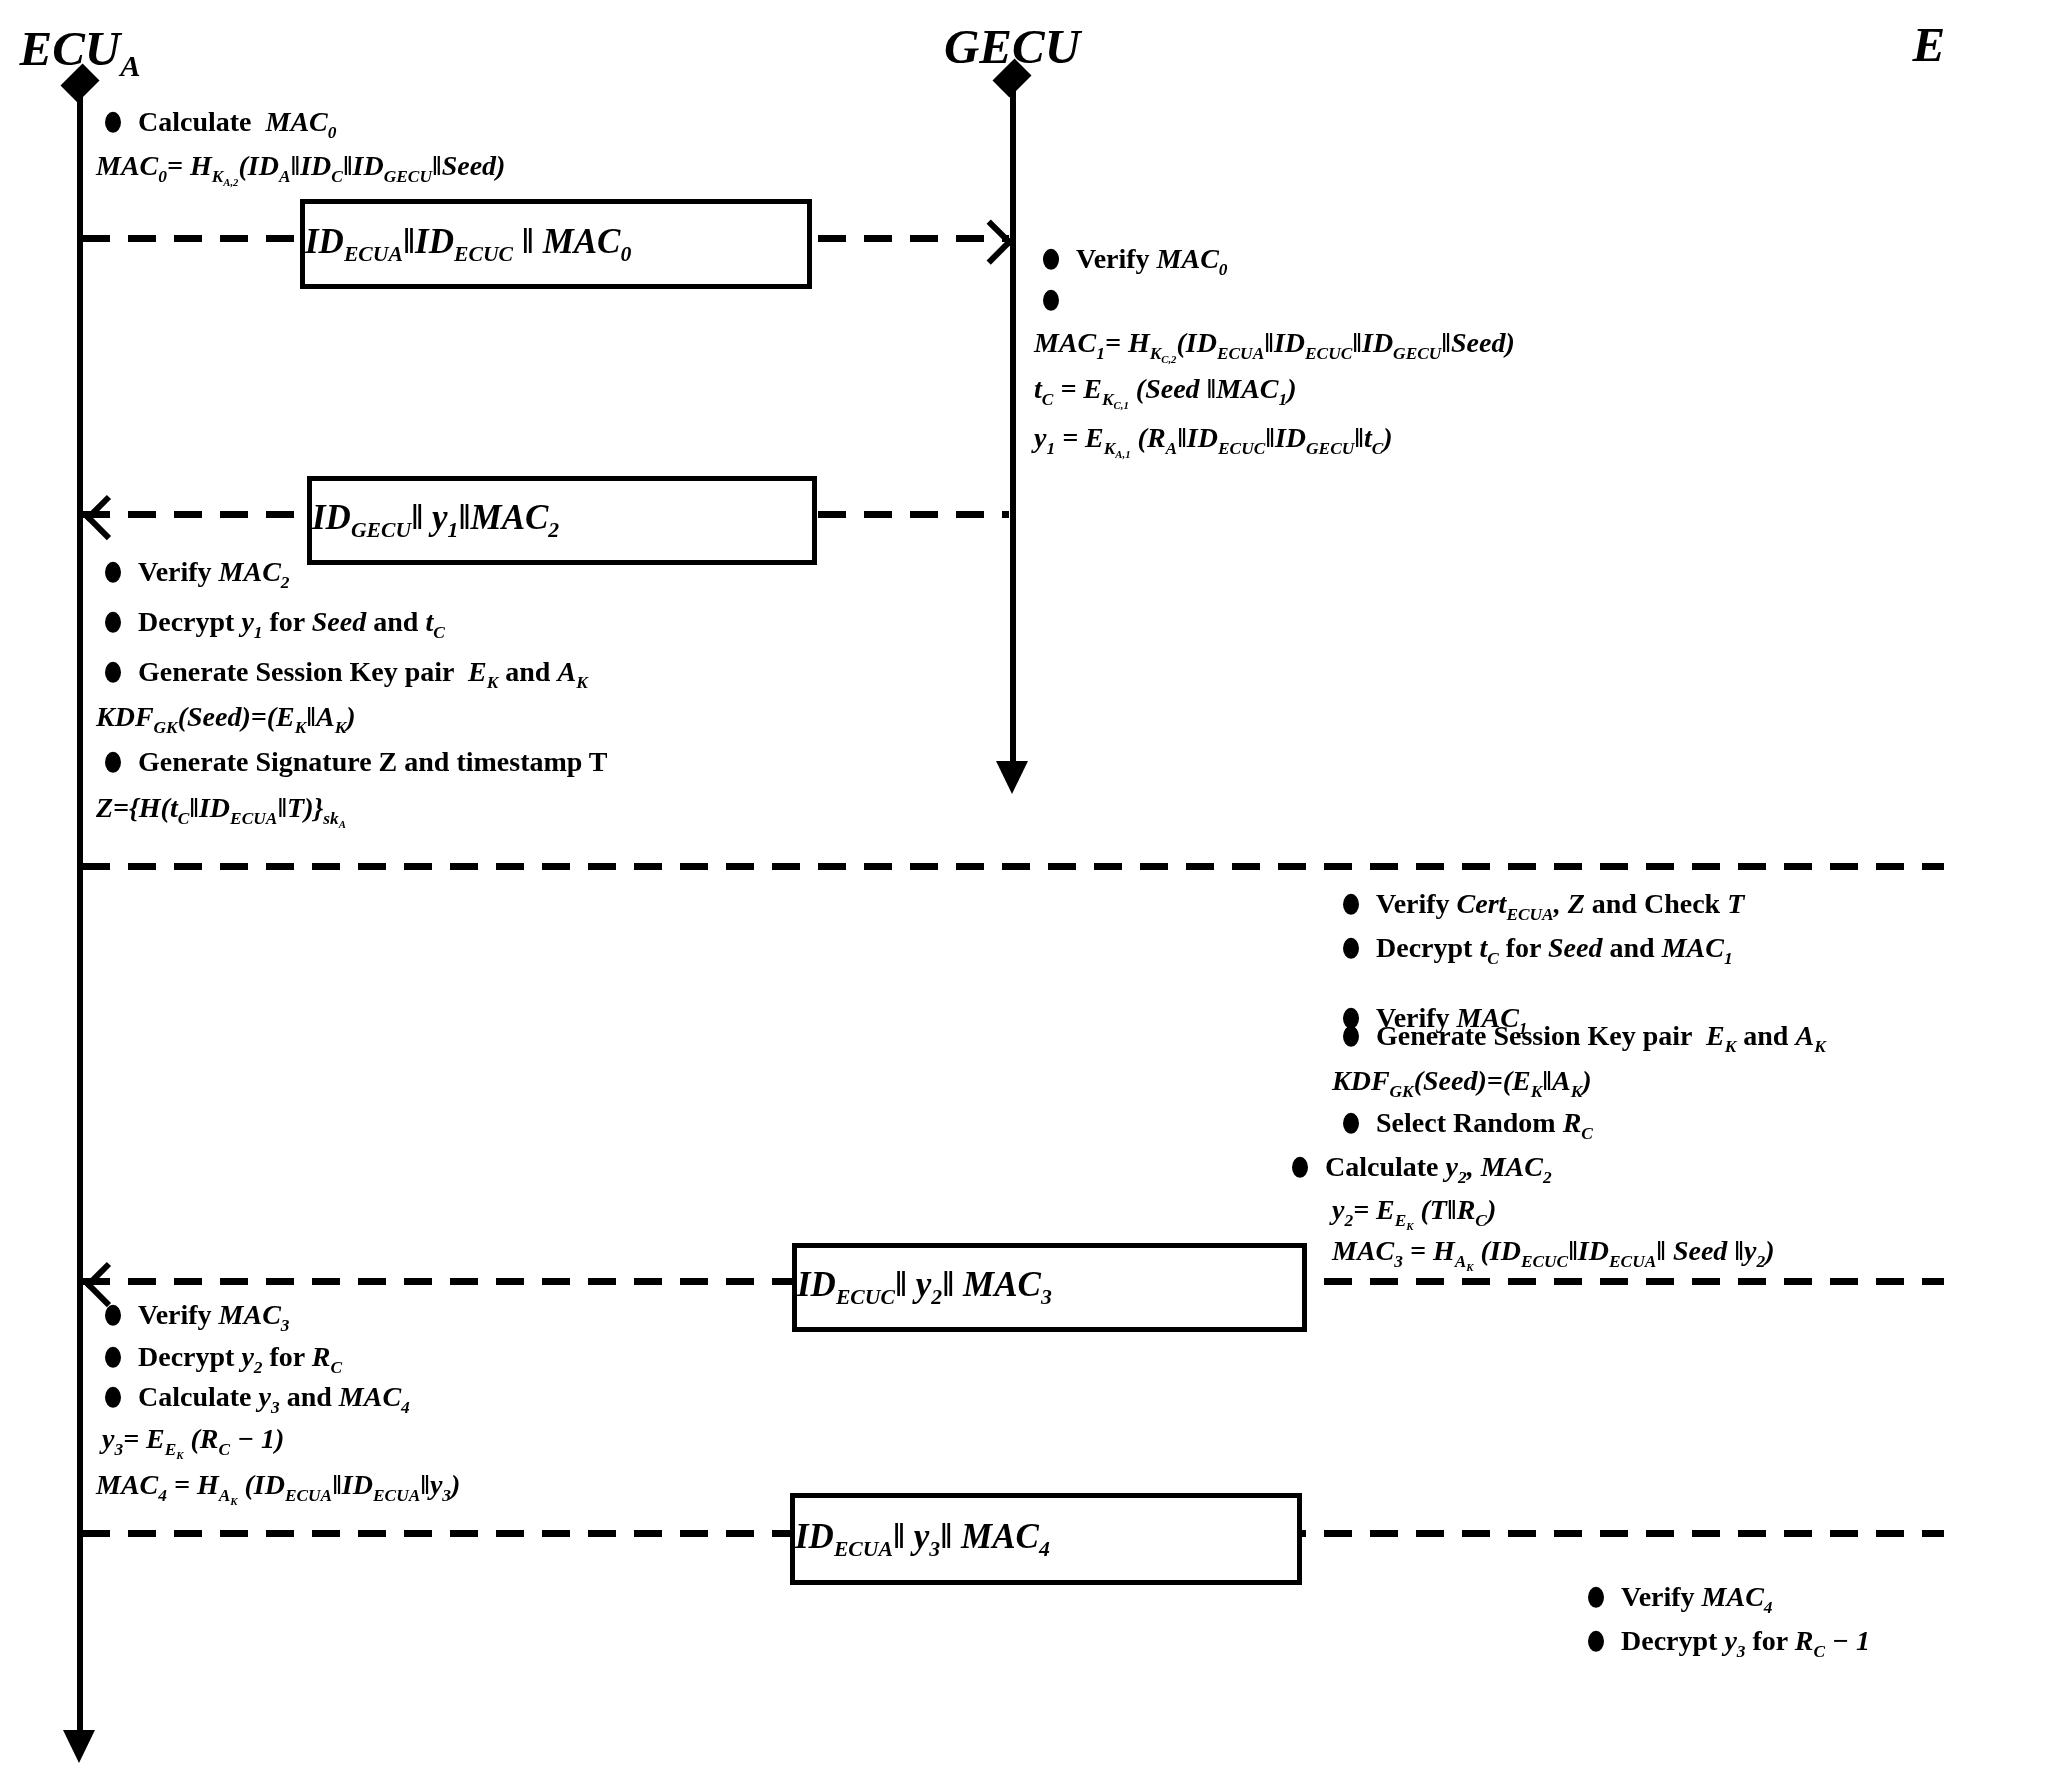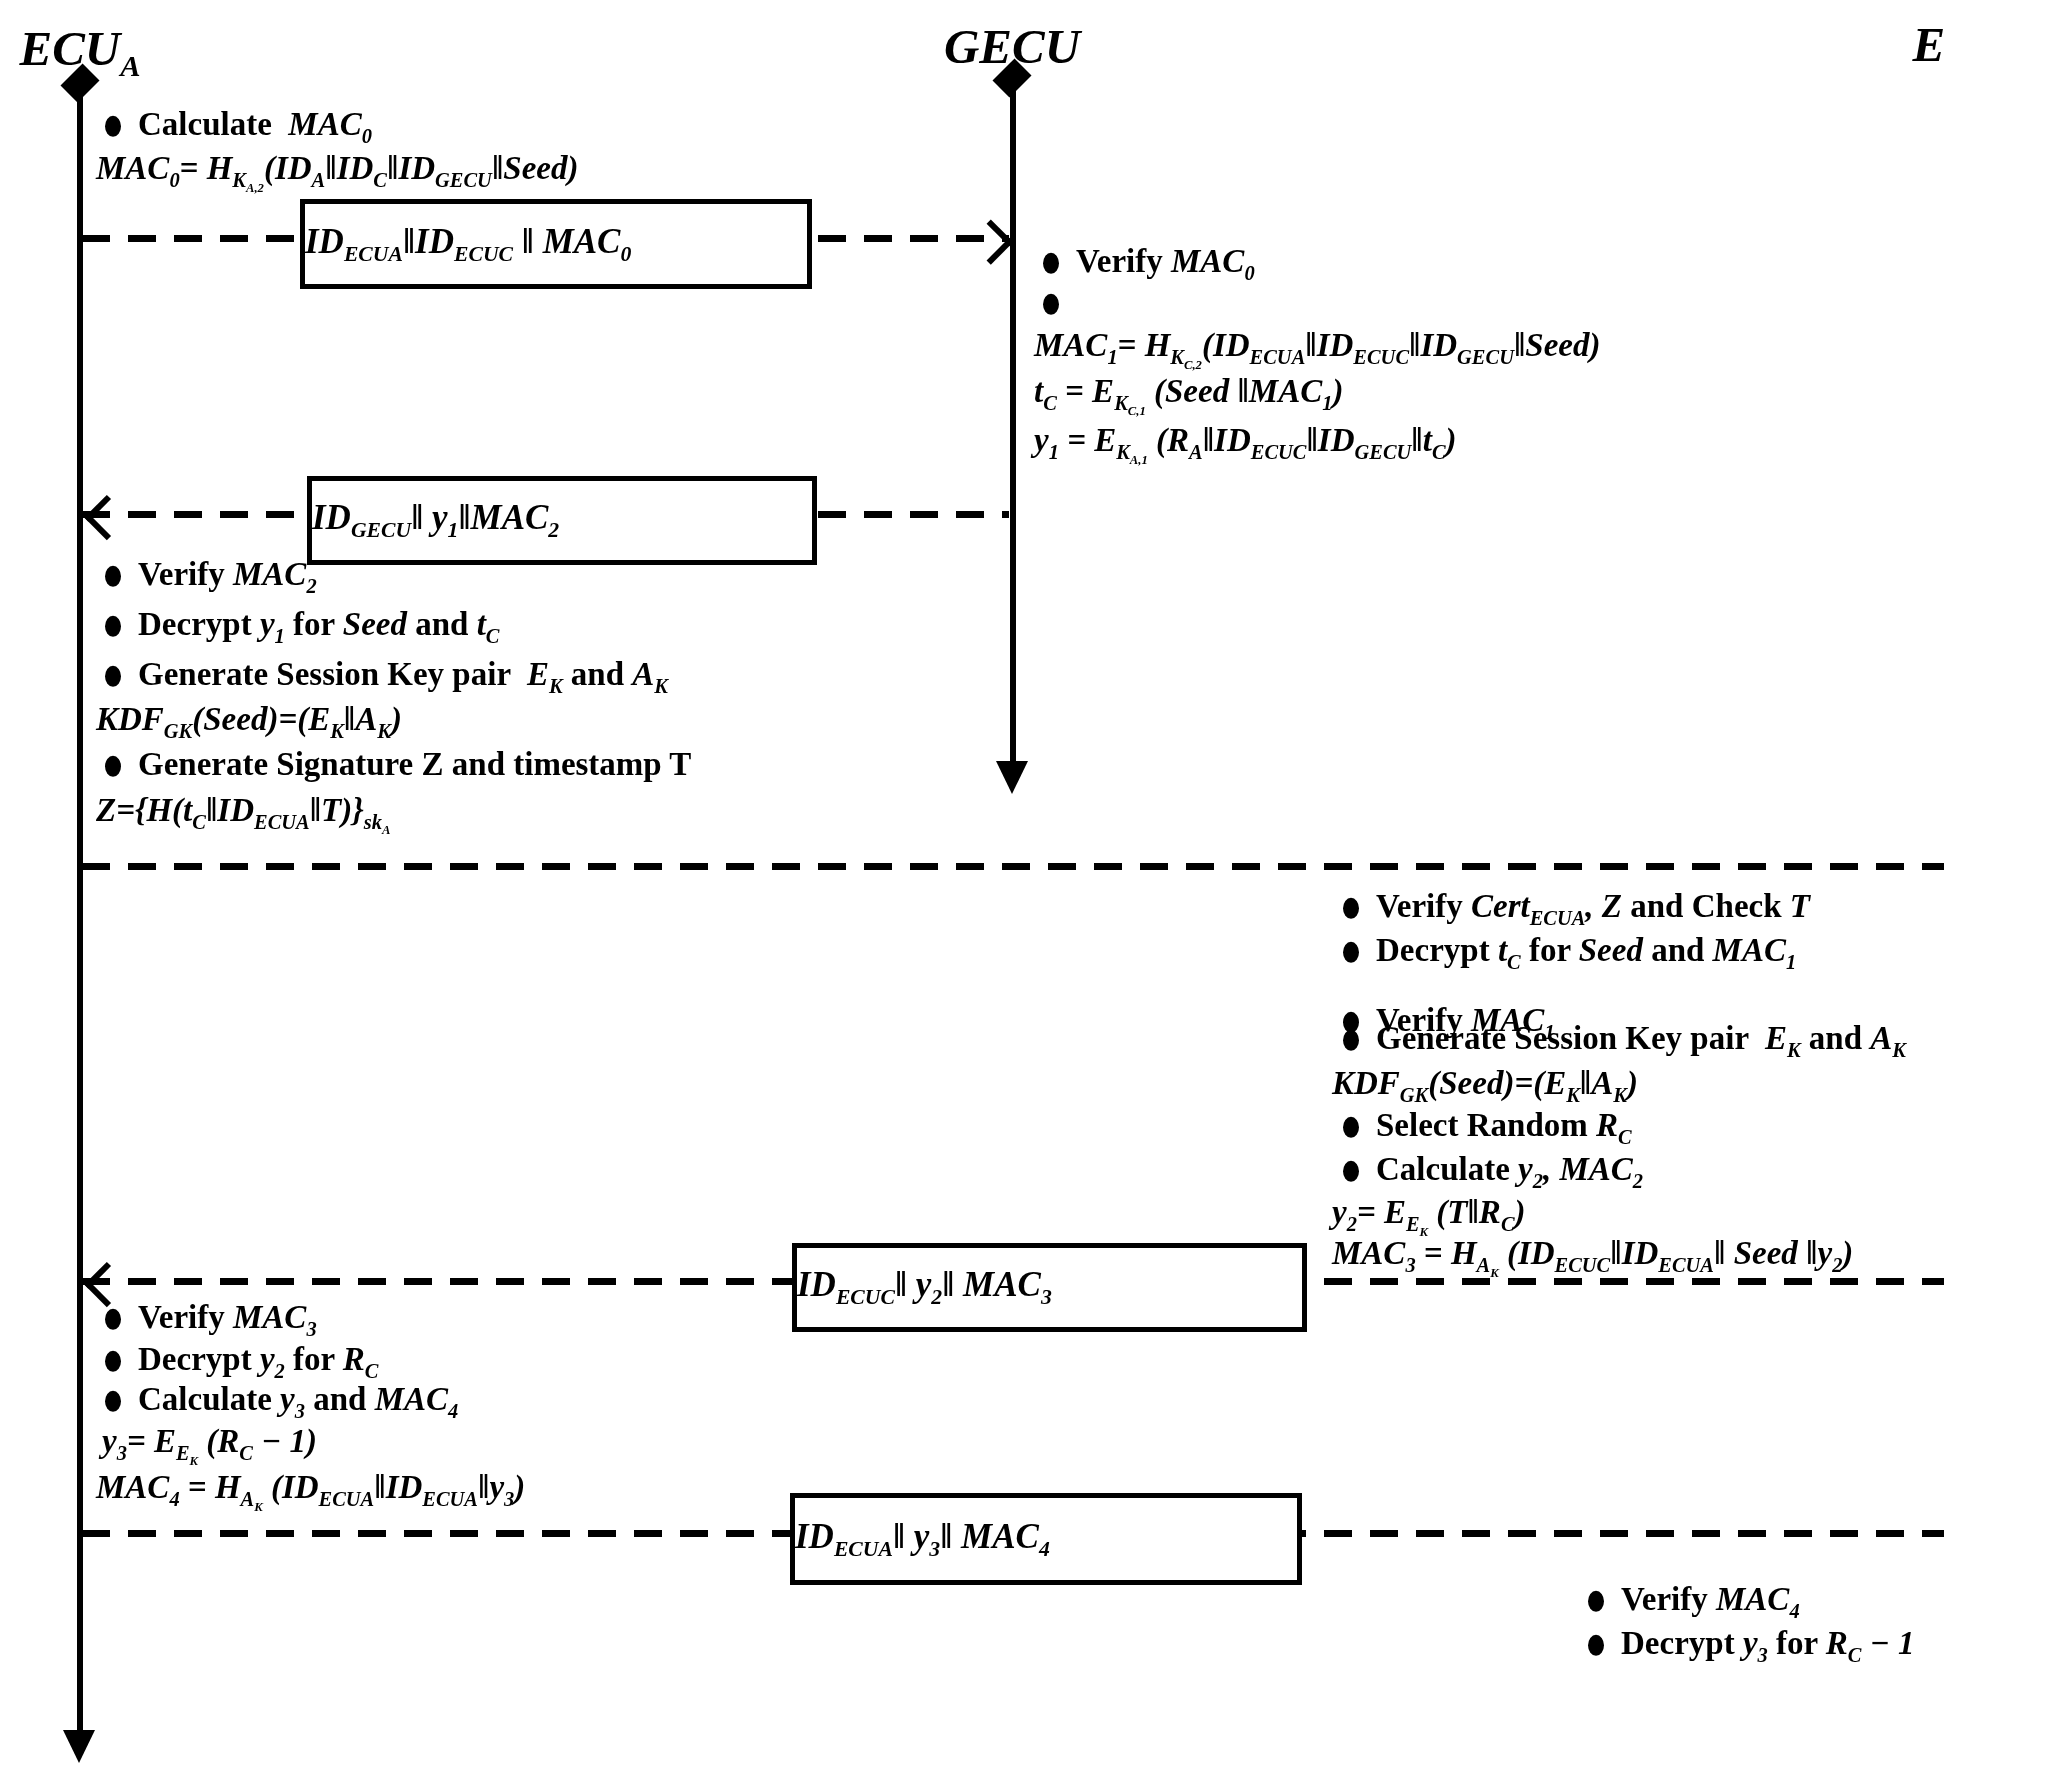--- a/index.html
+++ b/index.html
@@ -14,21 +14,21 @@
             border-right:16.4px solid transparent;border-top:33px solid #000;}
   .dash{position:absolute;height:7.3px;
         background:repeating-linear-gradient(90deg,#000 0,#000 28px,transparent 28px,transparent 46px);}
   .chev{position:absolute;width:25.6px;height:25.6px;border-top:6.7px solid #000;border-right:6.7px solid #000;}
   .chev-r{transform:rotate(45deg);}
   .chev-l{transform:rotate(-135deg);}
   .msgbox{position:absolute;background:#ffffff;border:5.5px solid #000;z-index:2;
           display:flex;align-items:center;justify-content:flex-start;
           font-size:35px;font-weight:bold;white-space:nowrap;}
   .msgbox sub{font-size:62%;}
-  .ln{position:absolute;font-size:33px;font-weight:bold;line-height:1;white-space:nowrap;z-index:3;}
+  .ln{position:absolute;font-size:28px;font-weight:bold;line-height:1;white-space:nowrap;z-index:3;}
   .ln sub{font-size:62%;}
   .bullet{display:inline-block;width:16px;height:21px;border-radius:50%;background:#000;
           margin-right:17px;transform:translateY(1.8px);}
 </style>
 </head>
 <body>
 
 <div class="stage">
 
   <div class="plabel" style="left:80px;top:24px"><i>ECU<sub>A</sub></i></div>
@@ -89,21 +89,21 @@
   <div class="ln" style="left:96px;top:703px"><span><i>KDF<sub>GK</sub>(Seed)=(E<sub>K</sub>‖A<sub>K</sub>)</i></span></div>
   <div class="ln" style="left:105px;top:748px"><span class="bullet"></span><span>Generate Signature Z and timestamp T</span></div>
   <div class="ln" style="left:96px;top:794px"><span><i>Z={H(t<sub>C</sub>‖ID<sub>ECUA</sub>‖T)}<sub>sk<sub>A</sub></sub></i></span></div>
 
   <div class="ln" style="left:1343px;top:890px"><span class="bullet"></span><span>Verify <i>Cert<sub>ECUA</sub>, Z</i> and Check <i>T</i></span></div>
   <div class="ln" style="left:1343px;top:934px"><span class="bullet"></span><span>Decrypt <i>t<sub>C</sub></i> for <i>Seed</i> and <i>MAC<sub>1</sub></i></span></div>
   <div class="ln" style="left:1343px;top:1004px"><span class="bullet"></span><span>Verify <i>MAC<sub>1</sub></i></span></div>
   <div class="ln" style="left:1343px;top:1022px"><span class="bullet"></span><span>Generate Session Key pair &nbsp;<i>E<sub>K</sub></i> and <i>A<sub>K</sub></i></span></div>
   <div class="ln" style="left:1332px;top:1067px"><span><i>KDF<sub>GK</sub>(Seed)=(E<sub>K</sub>‖A<sub>K</sub>)</i></span></div>
   <div class="ln" style="left:1343px;top:1109px"><span class="bullet"></span><span>Select Random <i>R<sub>C</sub></i></span></div>
-  <div class="ln" style="left:1343px;top:1153px"><span class="bullet"></span><span>Calculate <i>y<sub>2</sub>, MAC<sub>2</sub></i></span></div>
+  <div class="ln" style="left:1292px;top:1153px"><span class="bullet"></span><span>Calculate <i>y<sub>2</sub>, MAC<sub>2</sub></i></span></div>
   <div class="ln" style="left:1332px;top:1196px"><span><i>y<sub>2</sub>= E<sub>E<sub>K</sub></sub> (T‖R<sub>C</sub>)</i></span></div>
   <div class="ln" style="left:1332px;top:1237px"><span><i>MAC<sub>3</sub> = H<sub>A<sub>K</sub></sub> (ID<sub>ECUC</sub>‖ID<sub>ECUA</sub>‖ Seed ‖y<sub>2</sub>)</i></span></div>
 
   <div class="ln" style="left:105px;top:1301px"><span class="bullet"></span><span>Verify <i>MAC<sub>3</sub></i></span></div>
   <div class="ln" style="left:105px;top:1343px"><span class="bullet"></span><span>Decrypt <i>y<sub>2</sub></i> for <i>R<sub>C</sub></i></span></div>
   <div class="ln" style="left:105px;top:1383px"><span class="bullet"></span><span>Calculate <i>y<sub>3</sub></i> and <i>MAC<sub>4</sub></i></span></div>
   <div class="ln" style="left:102px;top:1425px"><span><i>y<sub>3</sub>= E<sub>E<sub>K</sub></sub> (R<sub>C</sub> − 1)</i></span></div>
   <div class="ln" style="left:96px;top:1471px"><span><i>MAC<sub>4</sub> = H<sub>A<sub>K</sub></sub> (ID<sub>ECUA</sub>‖ID<sub>ECUA</sub>‖y<sub>3</sub>)</i></span></div>
 
   <div class="ln" style="left:1588px;top:1583px"><span class="bullet"></span><span>Verify <i>MAC<sub>4</sub></i></span></div>

